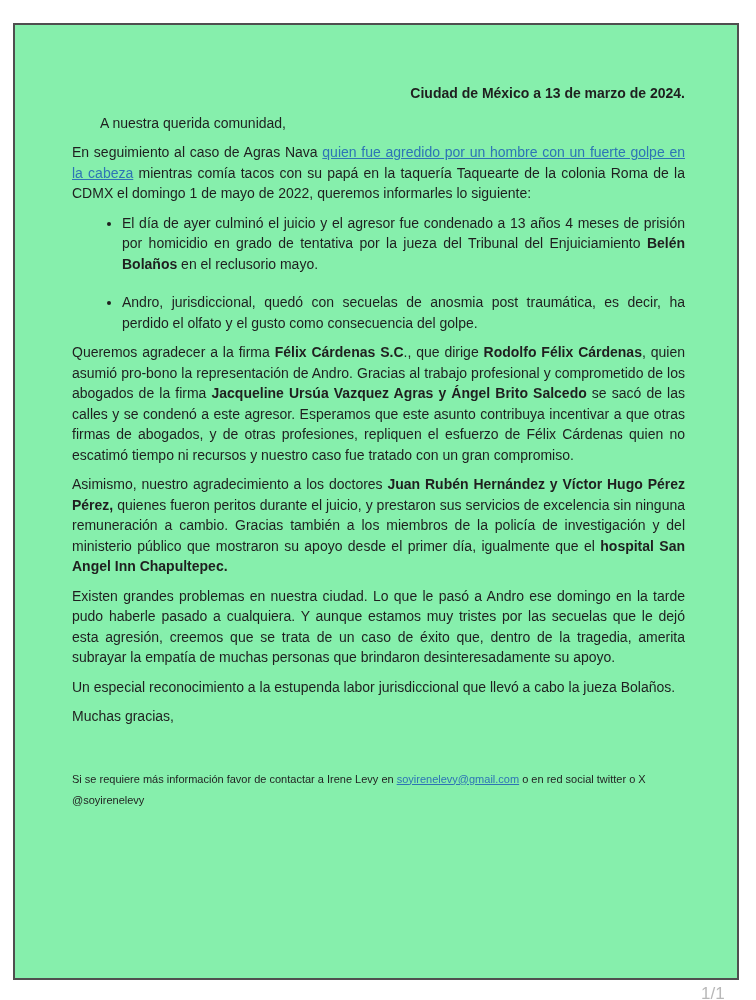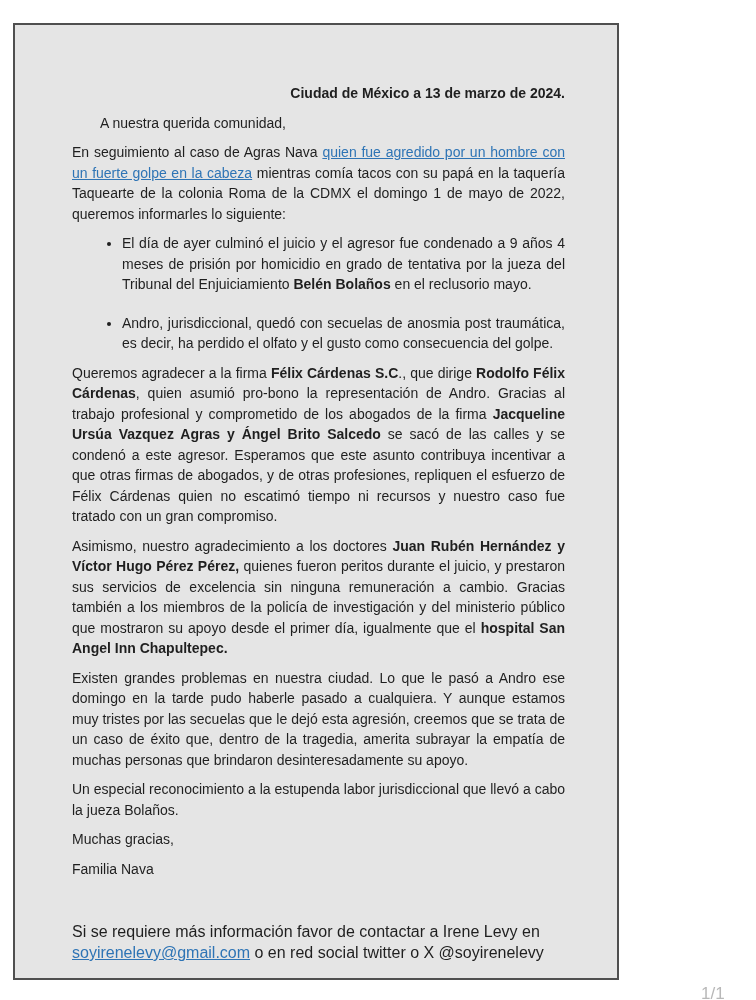--- a/index.html
+++ b/index.html
@@ -6,36 +6,36 @@
   html, body { width: 756px; height: 1000px; }
   body {
     position: relative;
     background: #ffffff;
     font-family: "Liberation Sans", sans-serif;
     overflow: hidden;
   }
   .page {
     position: absolute;
     left: 13px; top: 23px;
-    width: 606px; height: 957px;
-    background: #e5e5e5;
+    width: 726px; height: 957px;
+    background: #86efac;
     border: 2px solid #4f4f4f;
     padding: 58px 52px 0 57px;
     color: #1f1f1f;
     font-size: 14px;
     line-height: 20.5px;
   }
   .date-line   { font-weight: bold; text-align: right; margin-bottom: 9px; }
   .salutation  { margin-bottom: 9px; margin-left: 28px; }
   .para        { text-align: justify; margin-bottom: 9px; }
   ul.bullet-list { margin: 0 0 9px 0; padding-left: 50px; }
   ul.bullet-list li { text-align: justify; margin-bottom: 18px; }
   ul.bullet-list li:last-child { margin-bottom: 0; }
   .centered    { text-align: left; margin-bottom: 9px; }
-  .contact     { margin-top: 42px; font-size: 16px; line-height: 21px; }
+  .contact     { margin-top: 42px; font-size: 11px; line-height: 21px; }
   .doc-link    { color: #2e74b5; text-decoration: underline; cursor: pointer; }
   .page-indicator {
     position: absolute;
     left: 701px; top: 984px;
     color: #b8b8b8;
     font-size: 17px;
     font-family: "Liberation Sans", sans-serif;
   }
 </style>
 </head>
@@ -43,33 +43,32 @@
 
 <div class="page">
 
   <p class="date-line">Ciudad de México a 13 de marzo de 2024.</p>
 
   <p class="salutation">A nuestra querida comunidad,</p>
 
   <p class="para"><span>En seguimiento al caso de Agras Nava </span><a href="#" class="doc-link">quien fue agredido por un hombre con un fuerte golpe en la cabeza</a><span> mientras comía tacos con su papá en la taquería Taquearte de la colonia Roma de la CDMX el domingo 1 de mayo de 2022, queremos informarles lo siguiente:</span></p>
 
   <ul class="bullet-list">
-    <li><span>El día de ayer culminó el juicio y el agresor fue condenado a 9 años 4 meses de prisión por homicidio en grado de tentativa por la jueza del Tribunal del Enjuiciamiento </span><strong>Belén Bolaños</strong><span> en el reclusorio mayo.</span></li>
+    <li><span>El día de ayer culminó el juicio y el agresor fue condenado a 13 años 4 meses de prisión por homicidio en grado de tentativa por la jueza del Tribunal del Enjuiciamiento </span><strong>Belén Bolaños</strong><span> en el reclusorio mayo.</span></li>
     <li><span>Andro, jurisdiccional, quedó con secuelas de anosmia post traumática, es decir, ha perdido el olfato y el gusto como consecuencia del golpe.</span></li>
   </ul>
 
   <p class="para"><span>Queremos agradecer a la firma </span><strong>Félix Cárdenas S.C</strong><span>., que dirige </span><strong>Rodolfo Félix Cárdenas</strong><span>, quien asumió pro-bono la representación de Andro. Gracias al trabajo profesional y comprometido de los abogados de la firma </span><strong>Jacqueline Ursúa Vazquez Agras y Ángel Brito Salcedo</strong><span> se sacó de las calles y se condenó a este agresor. Esperamos que este asunto contribuya incentivar a que otras firmas de abogados, y de otras profesiones, repliquen el esfuerzo de Félix Cárdenas quien no escatimó tiempo ni recursos y nuestro caso fue tratado con un gran compromiso.</span></p>
 
   <p class="para"><span>Asimismo, nuestro agradecimiento a los doctores </span><strong>Juan Rubén Hernández y Víctor Hugo Pérez Pérez,</strong><span> quienes fueron peritos durante el juicio, y prestaron sus servicios de excelencia sin ninguna remuneración a cambio. Gracias también a los miembros de la policía de investigación y del ministerio público que mostraron su apoyo desde el primer día, igualmente que el </span><strong>hospital San Angel Inn Chapultepec.</strong></p>
 
   <p class="para"><span>Existen grandes problemas en nuestra ciudad. Lo que le pasó a Andro ese domingo en la tarde pudo haberle pasado a cualquiera. Y aunque estamos muy tristes por las secuelas que le dejó esta agresión, creemos que se trata de un caso de éxito que, dentro de la tragedia, amerita subrayar la empatía de muchas personas que brindaron desinteresadamente su apoyo.</span></p>
 
   <p class="para"><span>Un especial reconocimiento a la estupenda labor jurisdiccional que llevó a cabo la jueza Bolaños.</span></p>
 
   <p class="centered">Muchas gracias,</p>
 
-  <p class="centered">Familia Nava</p>
 
   <p class="contact"><span>Si se requiere más información favor de contactar a Irene Levy en </span><a href="#" class="doc-link">soyirenelevy@gmail.com</a><span> o en red social twitter o X @soyirenelevy</span></p>
 
 </div>
 
 <div class="page-indicator">1/1</div>
 
 </body></html>

